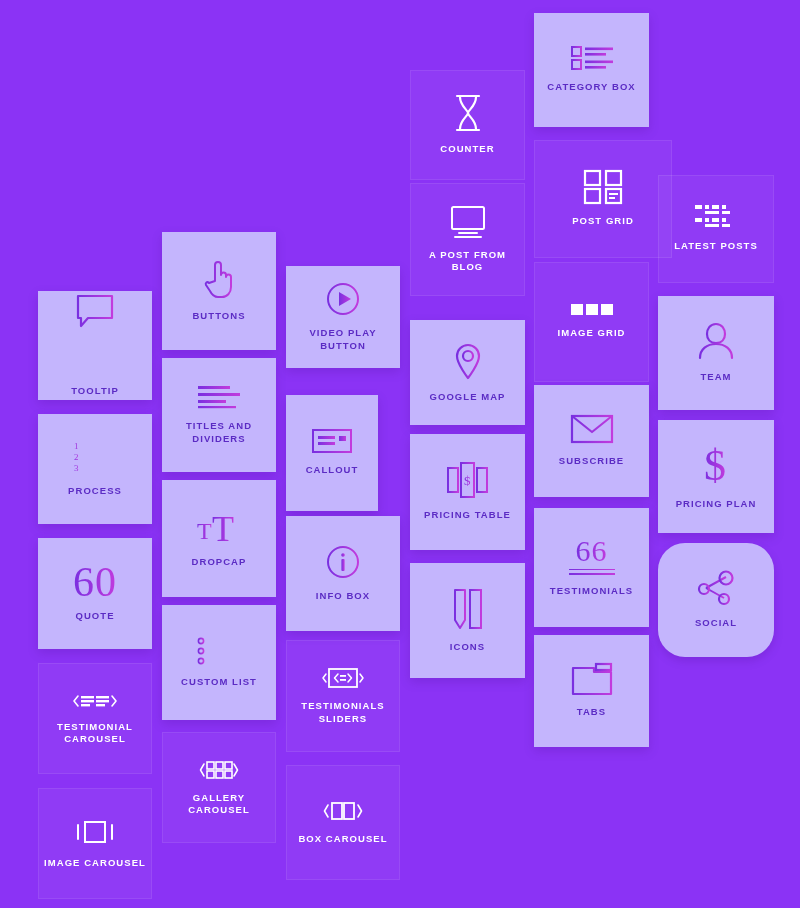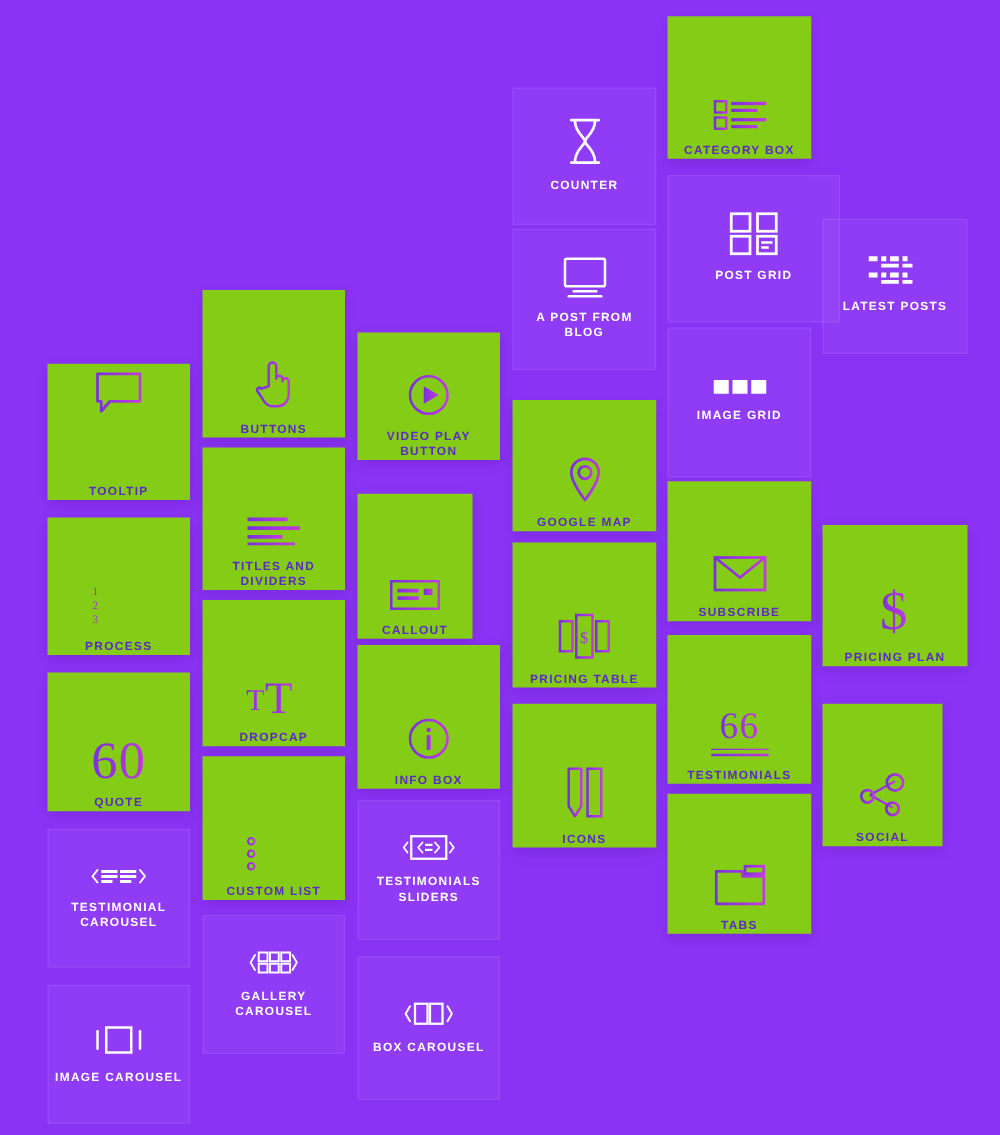--- a/index.html
+++ b/index.html
@@ -25,23 +25,22 @@
   
   .tile {
     position: absolute;
     box-sizing: border-box;
     display: flex;
     flex-direction: column;
     align-items: center;
     justify-content: center;
   }
   .tile.solid {
-    background: #84cc16;
+    background: #c4b5fd;
     box-shadow: 0 4px 10px rgba(60, 0, 120, 0.18);
-    justify-content: flex-end;
   }
   .tile.ghost {
     background: rgba(255, 255, 255, 0.045);
     border: 1px solid rgba(255, 255, 255, 0.085);
   }
 
   .tile .ico {
     display: block;
     line-height: 0;
     margin-bottom: 11px;
@@ -511,37 +510,53 @@
         <rect x="10" y="13" width="4" height="4" fill="#fff"></rect>
         <rect x="17" y="13" width="7" height="4" fill="#fff"></rect>
         <rect x="27" y="13" width="4" height="4" fill="#fff"></rect>
         <rect x="10" y="19" width="14" height="3" fill="#fff"></rect>
         <rect x="27" y="19" width="8" height="3" fill="#fff"></rect>
       </svg>
     </span>
     <span class="lbl">LATEST POSTS</span>
   </div>
 
+  <div class="tile solid" style="left:658px; top:296px; width:116px; height:114px;">
+    <span class="ico">
+      <svg width="36" height="38" viewBox="0 0 36 38">
+        <defs>
+            <linearGradient id="g16" x1="0" y1="0" x2="1" y2="0">
+              <stop offset="0" stop-color="#7a2fe0"></stop>
+              <stop offset="1" stop-color="#c23bdd"></stop>
+            </linearGradient>
+          </defs>
+        <path d="M18 2 C24 2 27 7 27 12 C27 17 24 21 18 21 C12 21 9 17 9 12 C9 7 12 2 18 2 Z" fill="none" stroke="url(#g16)" stroke-width="2.2"></path>
+        <path d="M2 36 C2 27 9 22 18 22 C27 22 34 27 34 36" fill="none" stroke="url(#g16)" stroke-width="2.2" stroke-linecap="round"></path>
+        <line x1="2" y1="36" x2="34" y2="36" stroke="url(#g16)" stroke-width="2.2" stroke-linecap="round"></line>
+      </svg>
+    </span>
+    <span class="lbl">TEAM</span>
+  </div>
 
   <div class="tile solid" style="left:658px; top:420px; width:116px; height:113px;">
     <span class="ico">
       <svg width="30" height="44" viewBox="0 0 30 44">
         <defs>
             <linearGradient id="g17" x1="0" y1="0" x2="1" y2="0">
               <stop offset="0" stop-color="#7a2fe0"></stop>
               <stop offset="1" stop-color="#c23bdd"></stop>
             </linearGradient>
           </defs>
         <text x="3" y="37" font-family="Liberation Serif, serif" font-size="44" fill="url(#g17)">$</text>
       </svg>
     </span>
     <span class="lbl">PRICING PLAN</span>
   </div>
 
-  <div class="tile solid" style="left:658px; top:563px; width:96px; height:114px;">
+  <div class="tile solid" style="left:658px; top:543px; width:116px; height:114px;border-radius:27px;">
     <span class="ico">
       <svg width="40" height="36" viewBox="0 0 40 36">
         <defs>
             <linearGradient id="g18" x1="0" y1="0" x2="1" y2="0">
               <stop offset="0" stop-color="#7a2fe0"></stop>
               <stop offset="1" stop-color="#c23bdd"></stop>
             </linearGradient>
           </defs>
         <line x1="10" y1="18" x2="30" y2="7" stroke="url(#g18)" stroke-width="2"></line>
         <line x1="10" y1="18" x2="28" y2="28" stroke="url(#g18)" stroke-width="2"></line>

